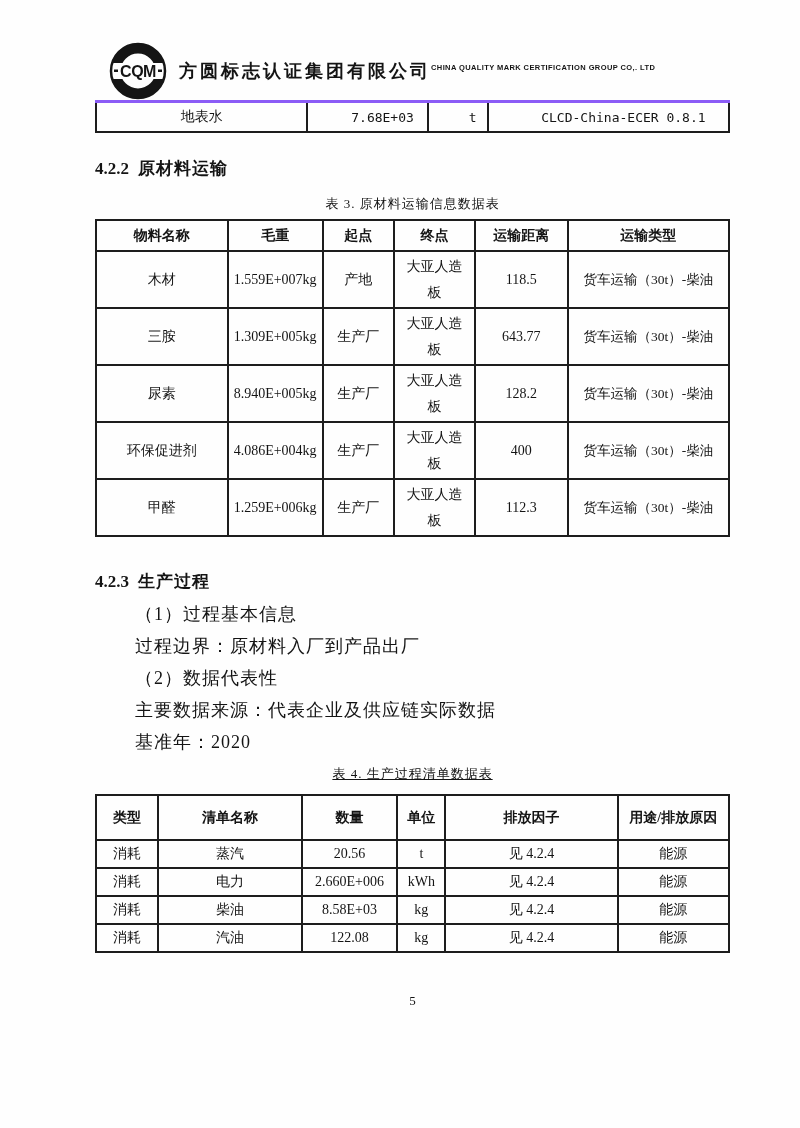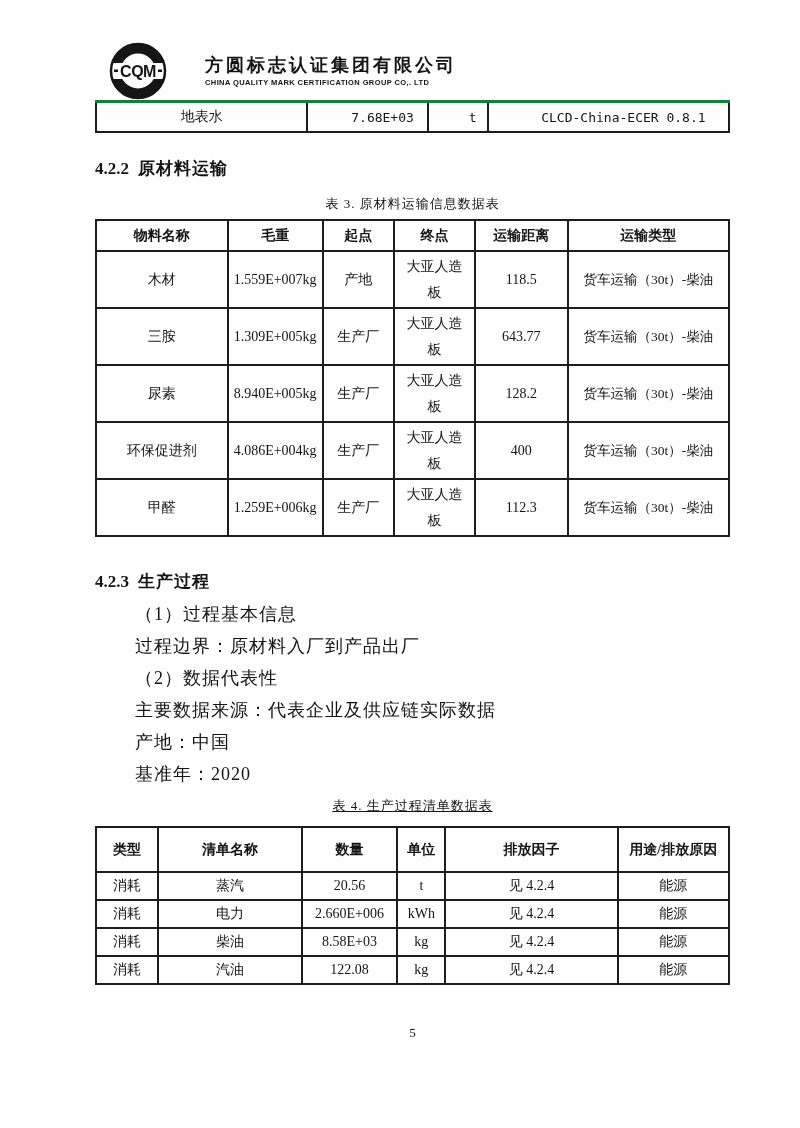--- a/index.html
+++ b/index.html
@@ -6,36 +6,36 @@
   .page{
     width:800px;height:1128px;background:#fefefe;margin:0 auto;
     overflow:hidden;position:relative;
     font-family:"Liberation Serif","DejaVu Serif",serif;color:#141414;
   }
   .content{width:635px;margin-left:95px;}
 
   
   .header{height:58px;margin-top:42px;display:flex;align-items:center;gap:12px;padding-left:14px;}
   .logo{flex:0 0 58px;height:58px;}
-  .company{display:flex;flex-direction:column;justify-content:flex-end;line-height:1.15;margin-left:26px;}
+  .company{display:flex;flex-direction:row;justify-content:flex-end;line-height:1.15;}
   .company-cn{
     font-family:"Liberation Sans","DejaVu Sans",sans-serif;
     font-size:18px;font-weight:bold;letter-spacing:3px;white-space:nowrap;
   }
   .company-en{
     font-family:"Liberation Sans","DejaVu Sans",sans-serif;
     font-size:7.5px;font-weight:bold;letter-spacing:0.4px;margin-top:3px;white-space:nowrap;
   }
 
   
   table{border-collapse:collapse;table-layout:fixed;width:635px;}
   th,td{border:2px solid #1d1d1d;text-align:center;vertical-align:middle;padding:0 2px;overflow:hidden;}
   th{font-weight:bold;font-size:14px;}
 
-  .carryover{border-top:3px solid #15803d;}
+  .carryover{border-top:3px solid #8b5cf6;}
   .carryover td{height:28px;font-size:14px;}
   .carryover td:nth-child(n+2){font-family:"DejaVu Sans Mono","Liberation Mono",monospace;font-size:13px;padding-left:32px;}
 
   .t3{margin-top:5px;}
   .t3 th{height:29px;}
   .t3 td{height:55px;font-size:14px;line-height:26px;}
   .t3 td:nth-child(4){padding:0 9px;}
   .t3 td:nth-child(6){white-space:nowrap;font-size:13.5px;}
 
   .t4{margin-top:10px;}
@@ -175,21 +175,20 @@
 
     <h2 class="sec-heading" id="heading-423">
       <span class="sec-num">4.2.3</span><span>生产过程</span>
     </h2>
 
     <div class="paras">
       <p class="para">（1）过程基本信息</p>
       <p class="para">过程边界：原材料入厂到产品出厂</p>
       <p class="para">（2）数据代表性</p>
       <p class="para">主要数据来源：代表企业及供应链实际数据</p>
-      <p class="para">产地：中国</p>
       <p class="para">基准年：2020</p>
     </div>
 
     <div class="table-caption" id="caption-t4">表 4. 生产过程清单数据表</div>
 
     <table class="t4">
       <colgroup>
           <col style="width:9.8%">
           <col style="width:22.7%">
           <col style="width:15.1%">

